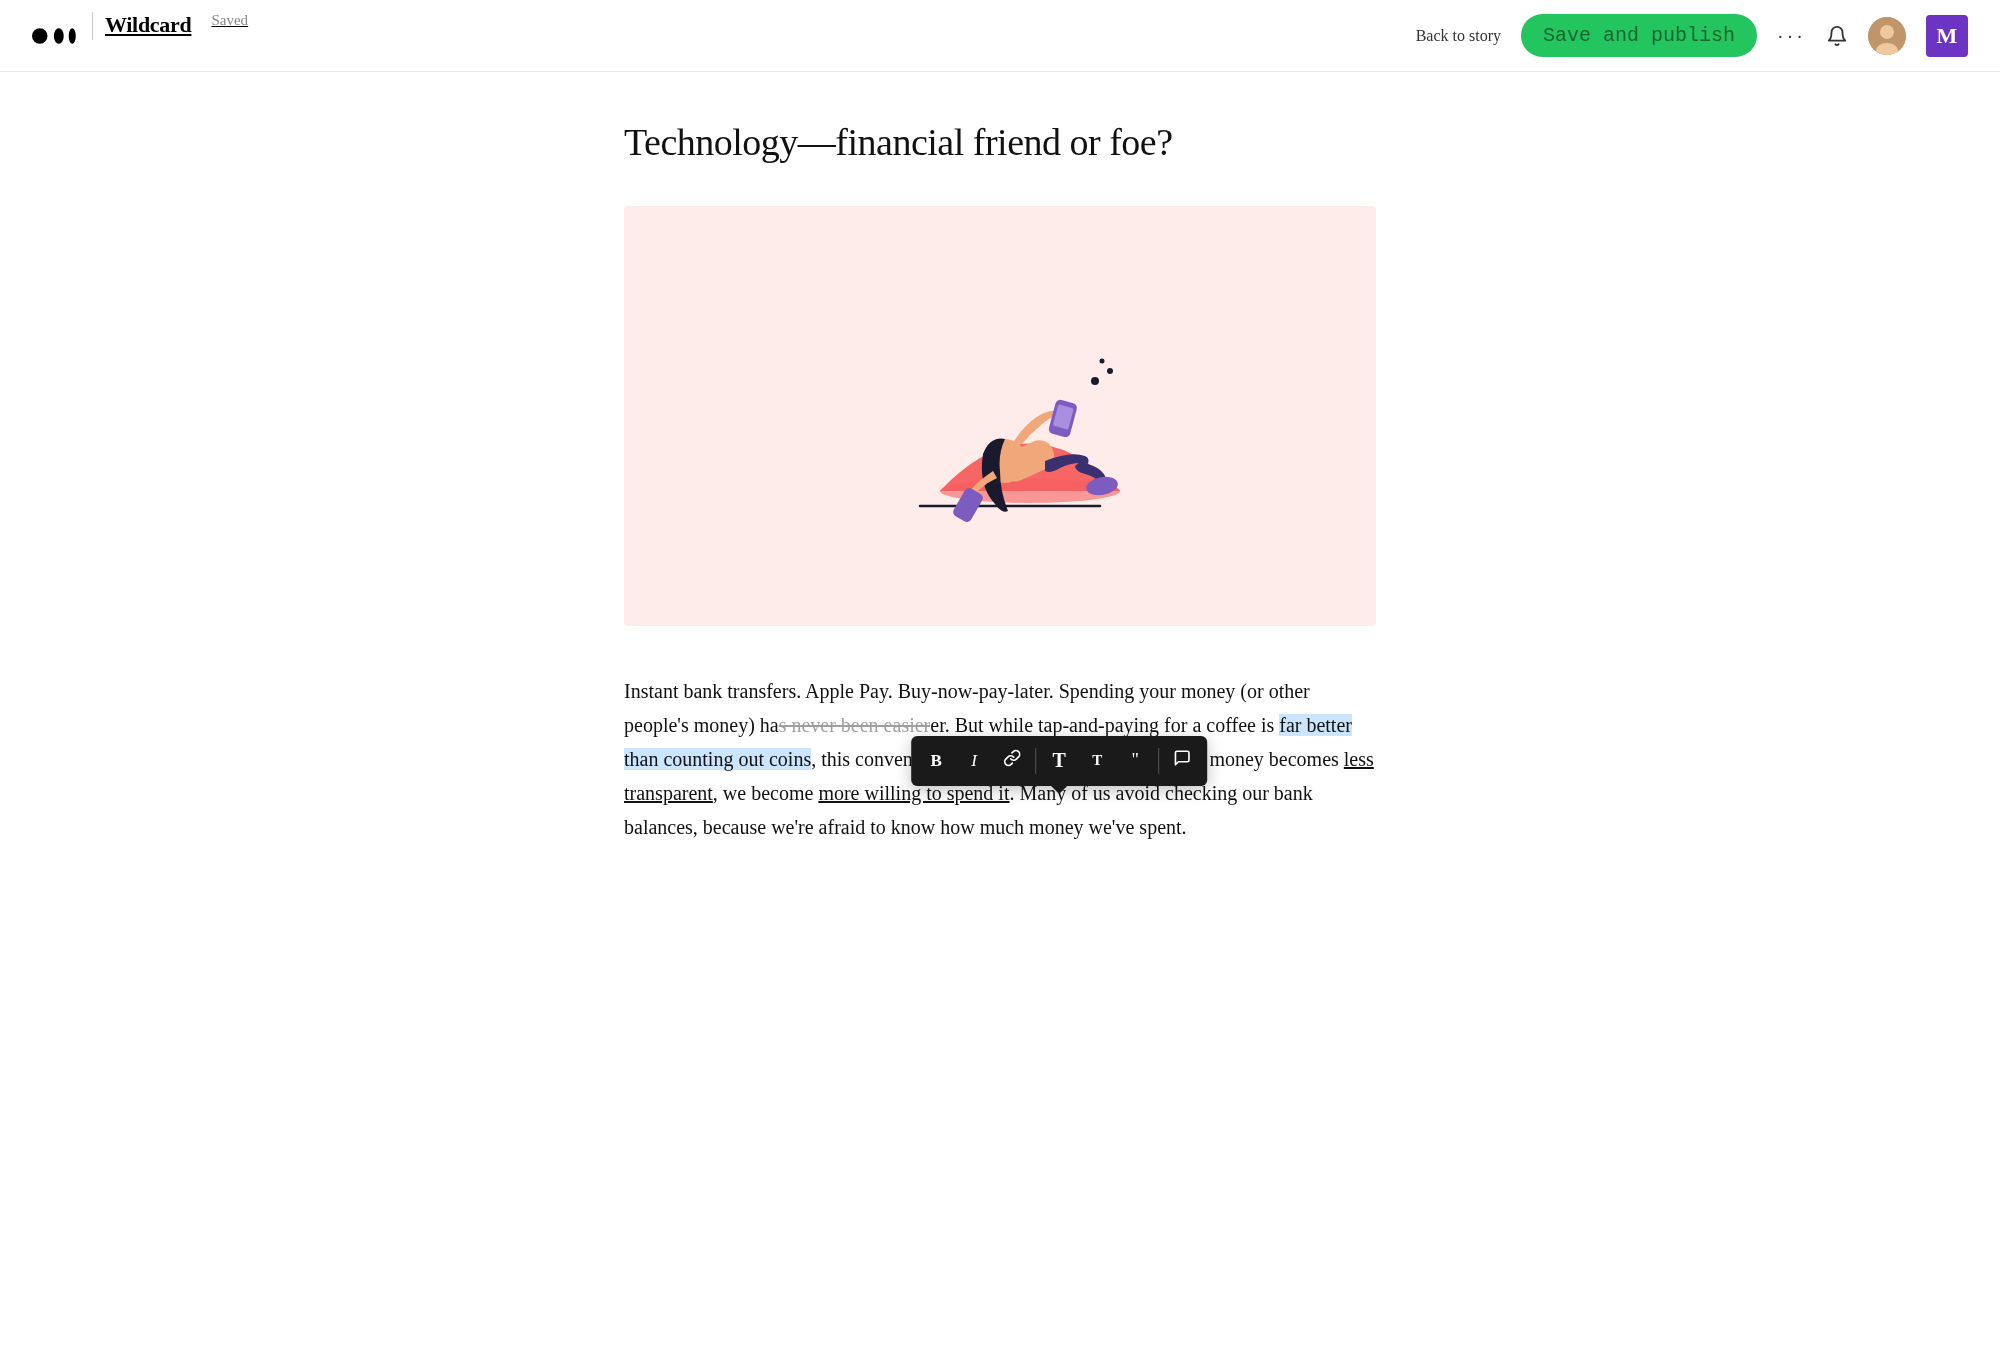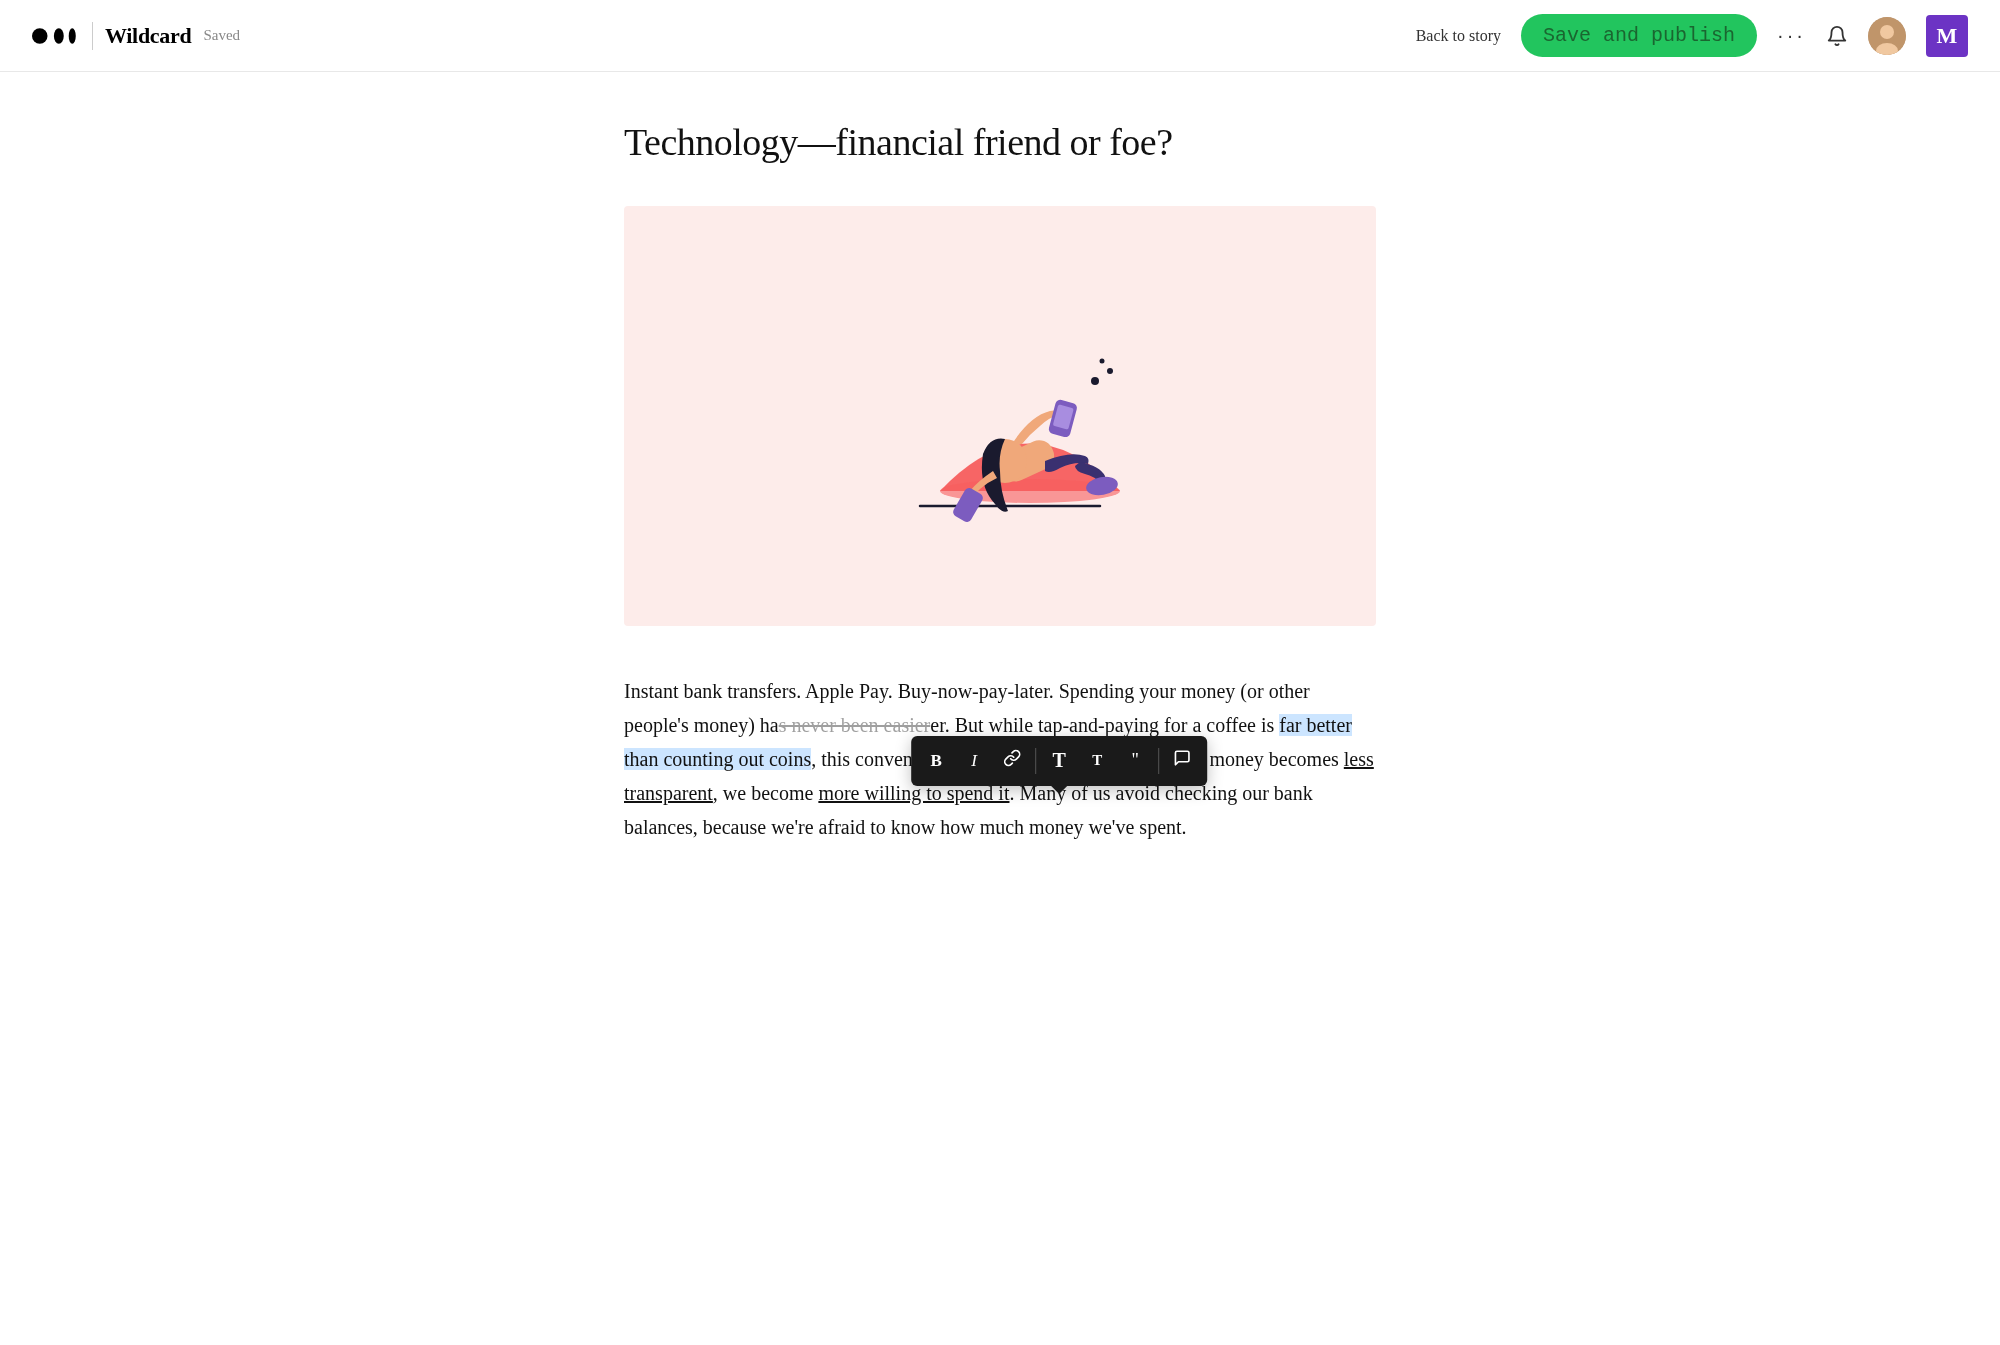--- a/index.html
+++ b/index.html
@@ -17,23 +17,24 @@
       padding: 0 32px;
       height: 72px;
       border-bottom: 1px solid #e8e8e8;
       position: sticky;
       top: 0;
       background: #fff;
       z-index: 100;
     }
     .header-left {
       display: flex;
-      align-items: center;
+      align-items: flex-start;
       gap: 12px;
       flex: 1;
+      text-decoration: underline;
     }
     .medium-logo {
       width: 48px;
       height: 48px;
       display: flex;
       align-items: center;
       justify-content: center;
     }
     .medium-logo svg {
       width: 48px;
@@ -47,21 +48,21 @@
     .publication-name {
       font-size: 22px;
       font-weight: 600;
       color: #000;
       letter-spacing: -0.3px;
     }
     .saved-badge {
       font-size: 15px;
       color: #888;
       font-weight: 400;
-      margin-left: 0;
+      margin-left: 8px;
     }
     .header-right {
       display: flex;
       align-items: center;
       gap: 20px;
     }
     .back-to-story-btn {
       font-size: 16px;
       color: #333;
       background: none;

